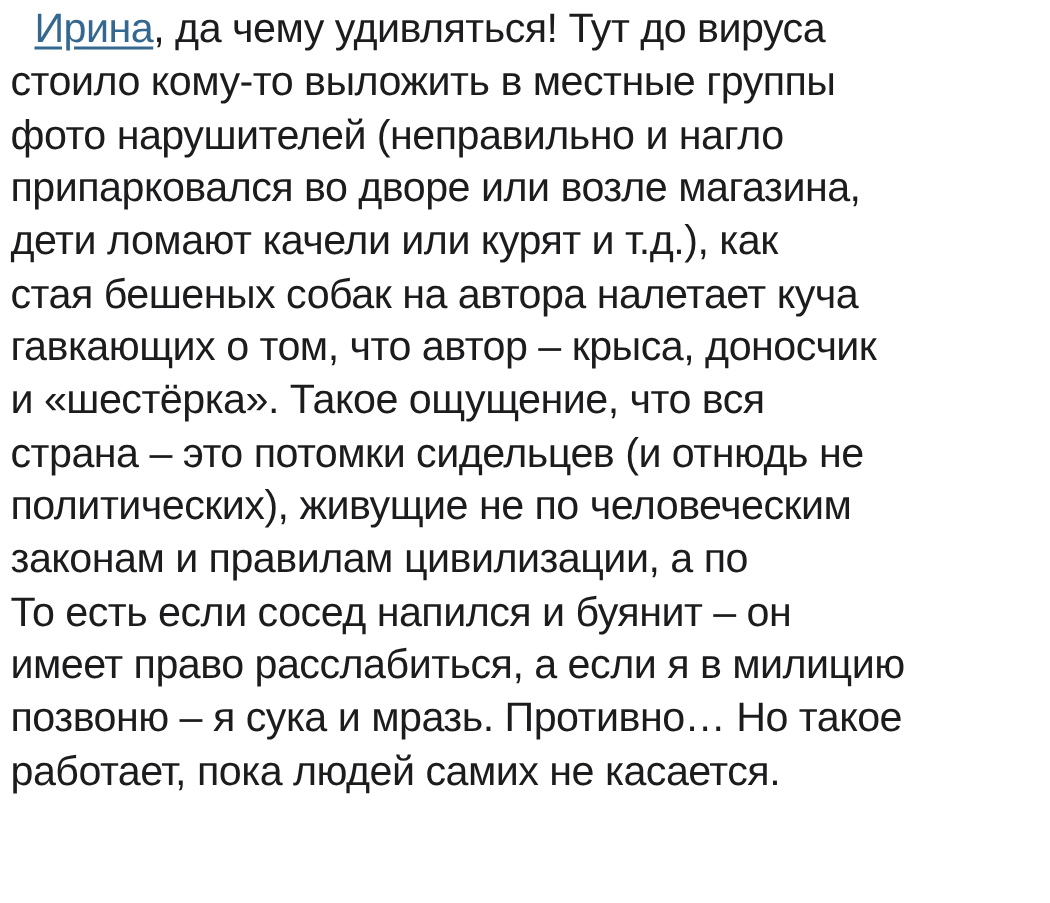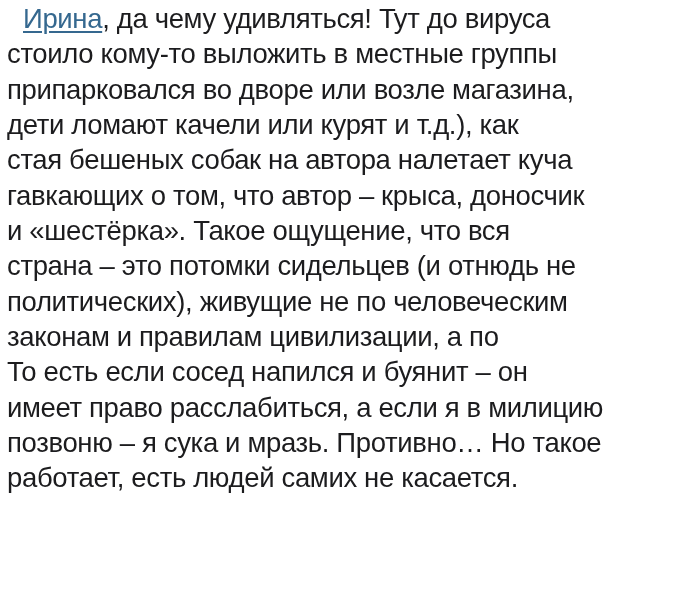--- a/index.html
+++ b/index.html
@@ -33,26 +33,27 @@
     cursor: pointer;
   }
 </style>
 </head>
 <body style="background: rgb(255, 255, 255);">
 
 <div class="comment-block" style="color: rgb(28, 28, 30);">
   <div class="line"><a class="mention" style="color: rgb(53, 104, 143); margin-left: 16px;">Ирина</a><span>, да чему удивляться! Тут до вируса</span></div>
   <div>
       <div class="line">стоило кому-то выложить в местные группы</div>
+      <div class="line">фото нарушителей (неправильно и нагло</div>
       <div class="line">припарковался во дворе или возле магазина,</div>
       <div class="line">дети ломают качели или курят и т.д.), как</div>
       <div class="line">стая бешеных собак на автора налетает куча</div>
       <div class="line">гавкающих о том, что автор – крыса, доносчик</div>
       <div class="line">и «шестёрка». Такое ощущение, что вся</div>
       <div class="line">страна – это потомки сидельцев (и отнюдь не</div>
       <div class="line">политических), живущие не по человеческим</div>
       <div class="line">законам и правилам цивилизации, а по</div>
       <div class="line">То есть если сосед напился и буянит – он</div>
       <div class="line">имеет право расслабиться, а если я в милицию</div>
       <div class="line">позвоню – я сука и мразь. Противно… Но такое</div>
-      <div class="line">работает, есть людей самих не касается.</div>
+      <div class="line">работает, пока людей самих не касается.</div>
     </div>
 </div>
 
 </body></html>

